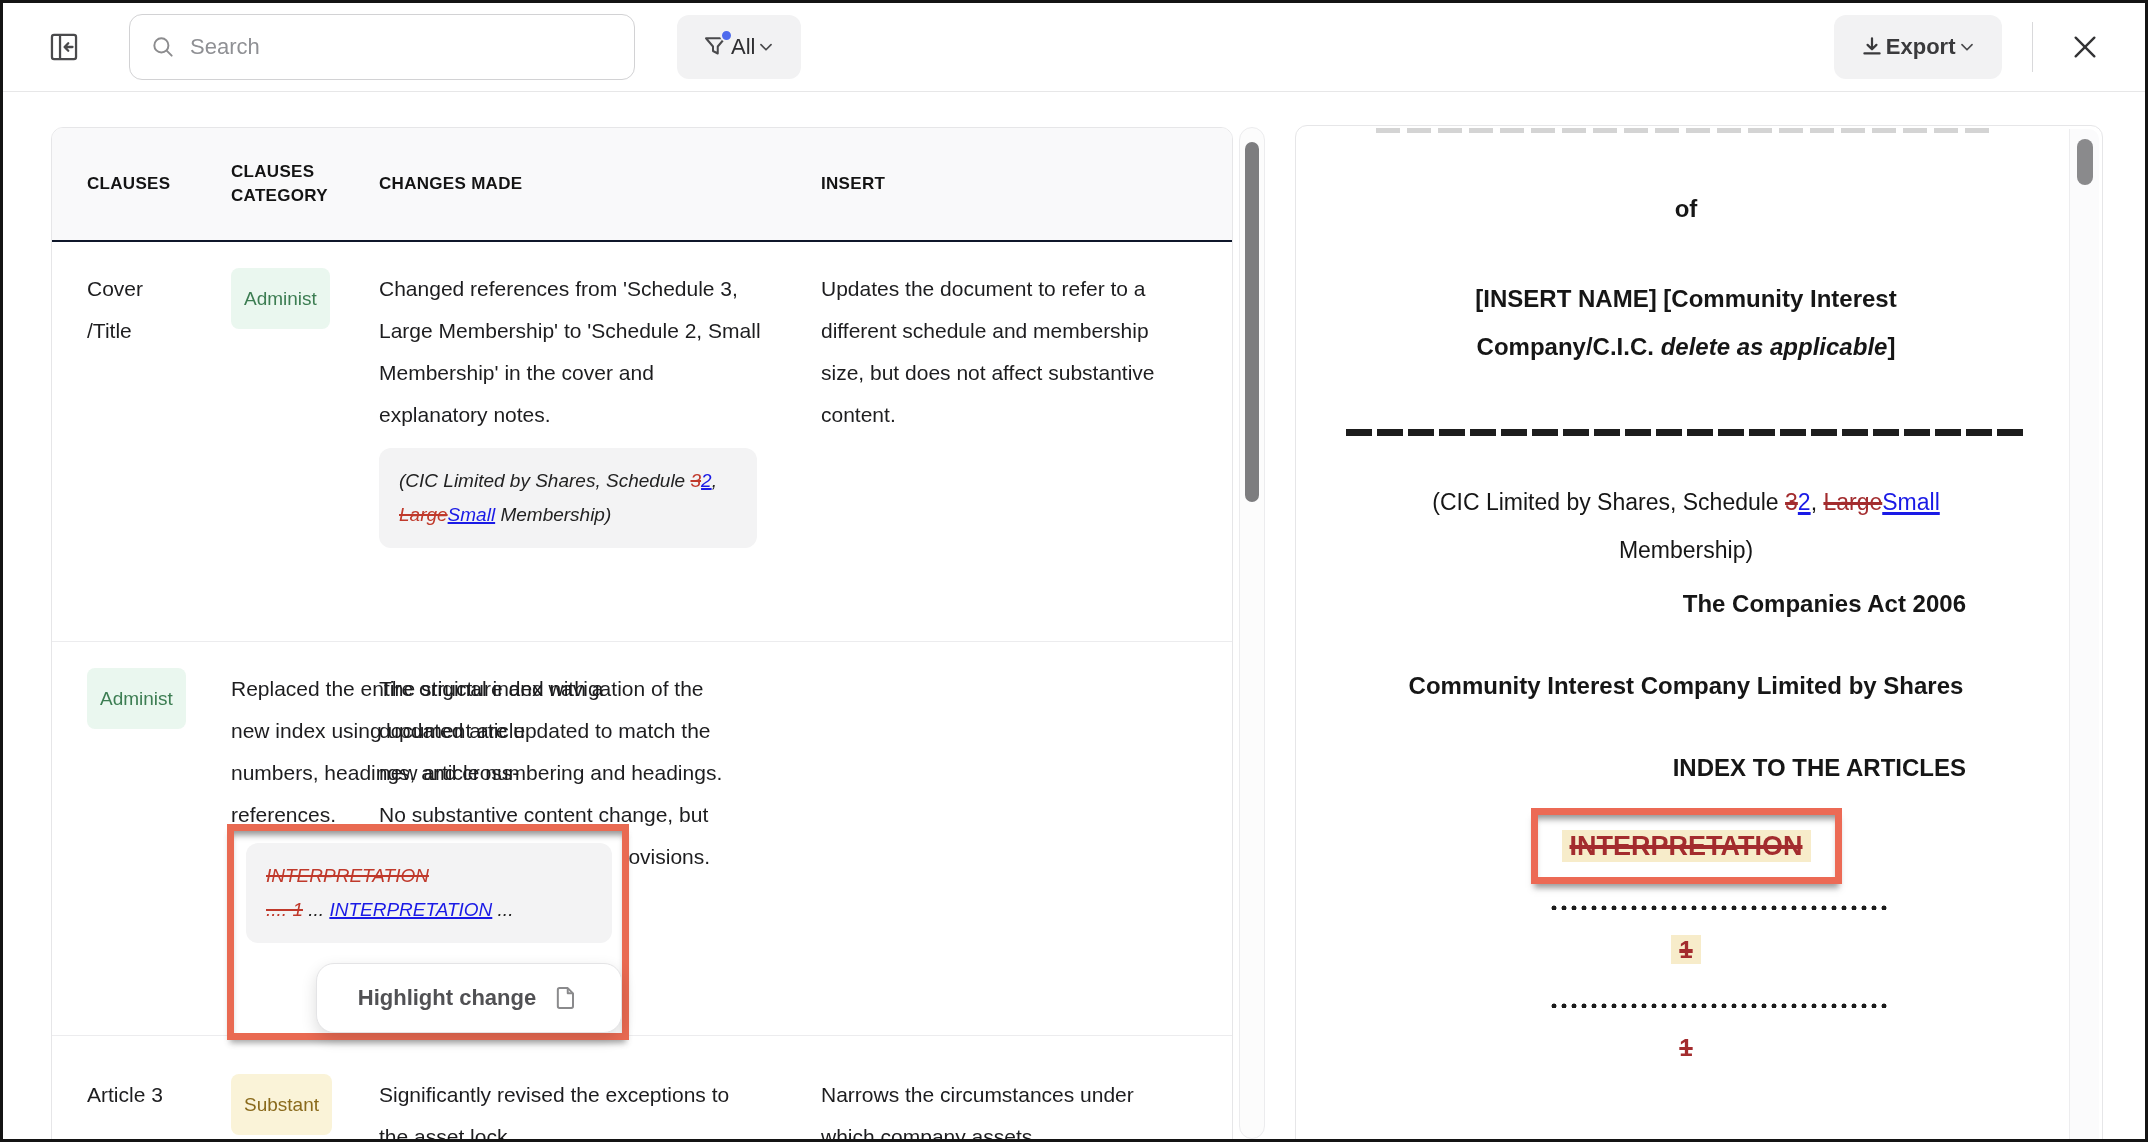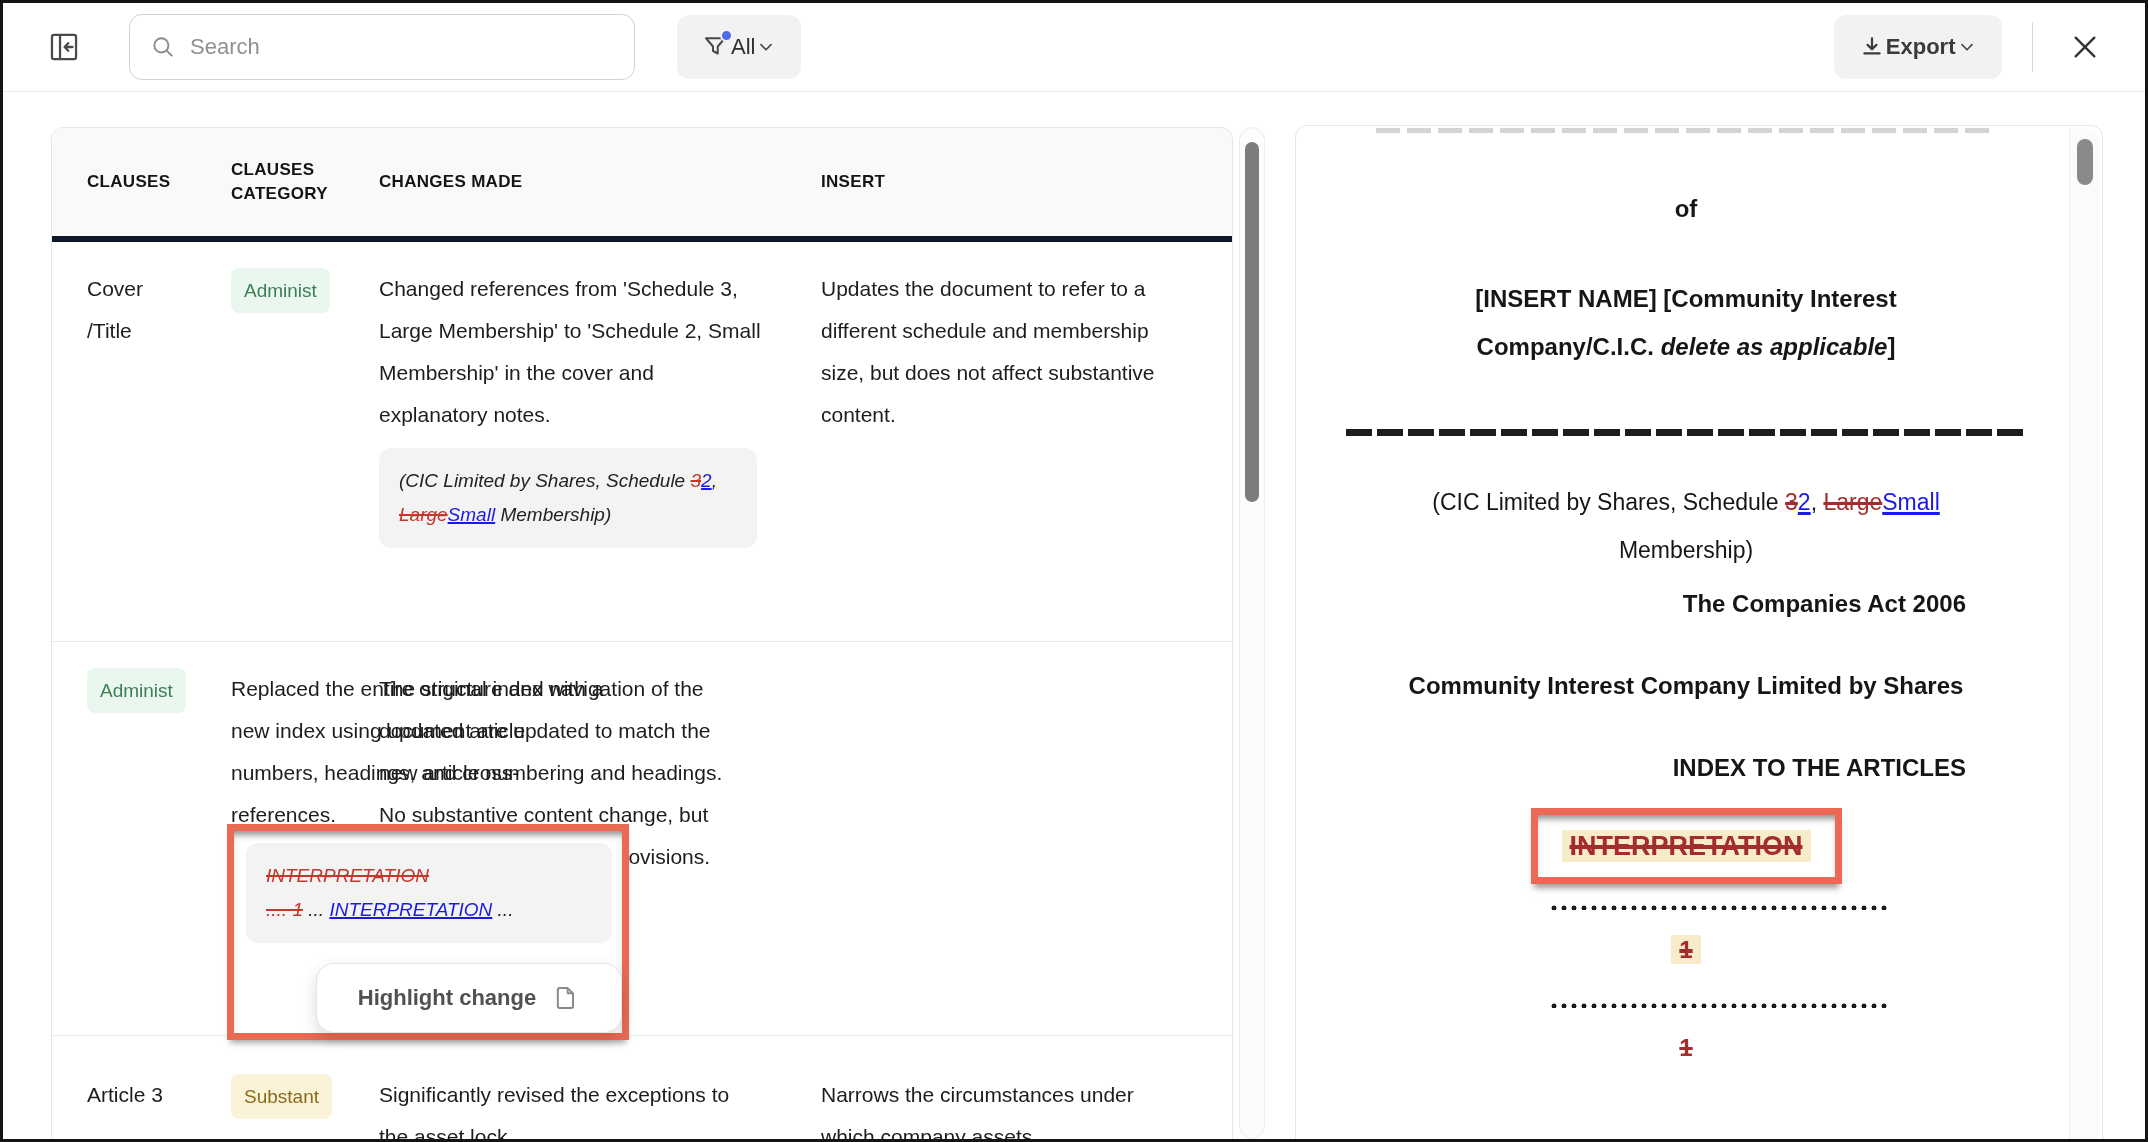--- a/index.html
+++ b/index.html
@@ -45,33 +45,33 @@
 
   
   .table-card{
     position:absolute; left:48px; top:124px; width:1182px; height:1030px;
     background:#fff; border:1px solid #e6e6e8; border-radius:12px;
     overflow:hidden; z-index:1;
   }
   .t-head{
     display:grid; grid-template-columns:144px 148px 442px 1fr;
     align-items:center; height:114px; padding-left:35px;
-    background:#f9f9fa; border-bottom:6px solid #0f172a;
+    background:#f9f9fa; border-bottom:2px solid #0f172a;
     font-size:17px; font-weight:700; color:#141414; letter-spacing:.3px;
   }
   .t-head .h2span{ display:inline-block; width:100px; line-height:24px; }
   .t-row{
     position:relative; display:grid; grid-template-columns:144px 148px 442px 1fr;
     padding:26px 0 0 35px; border-bottom:1px solid #ececee;
     font-size:21px; line-height:42px; color:#1d1d1f;
   }
   .t-row:last-child{ border-bottom:none; }
   .cell-clause{ width:80px; overflow-wrap:anywhere; }
   .badge{
-    display:inline-block; font-size:19px; line-height:1; padding:13px 13px;
+    display:inline-block; font-size:19px; line-height:1; padding:21px 13px;
     border-radius:8px; white-space:nowrap;
   }
   .badge.green{ color:#3c7d52; background:#eaf7ef; }
   .badge.yellow{ color:#8a6a1c; background:#faf3d8; }
   .cell-changes{ width:382px; }
   .cell-impact{ width:352px; }
 
   .quote-box{
     margin-top:12px; background:#f3f3f4; border-radius:12px;
     padding:16px 20px; font-style:italic; font-size:19px; line-height:34px;

